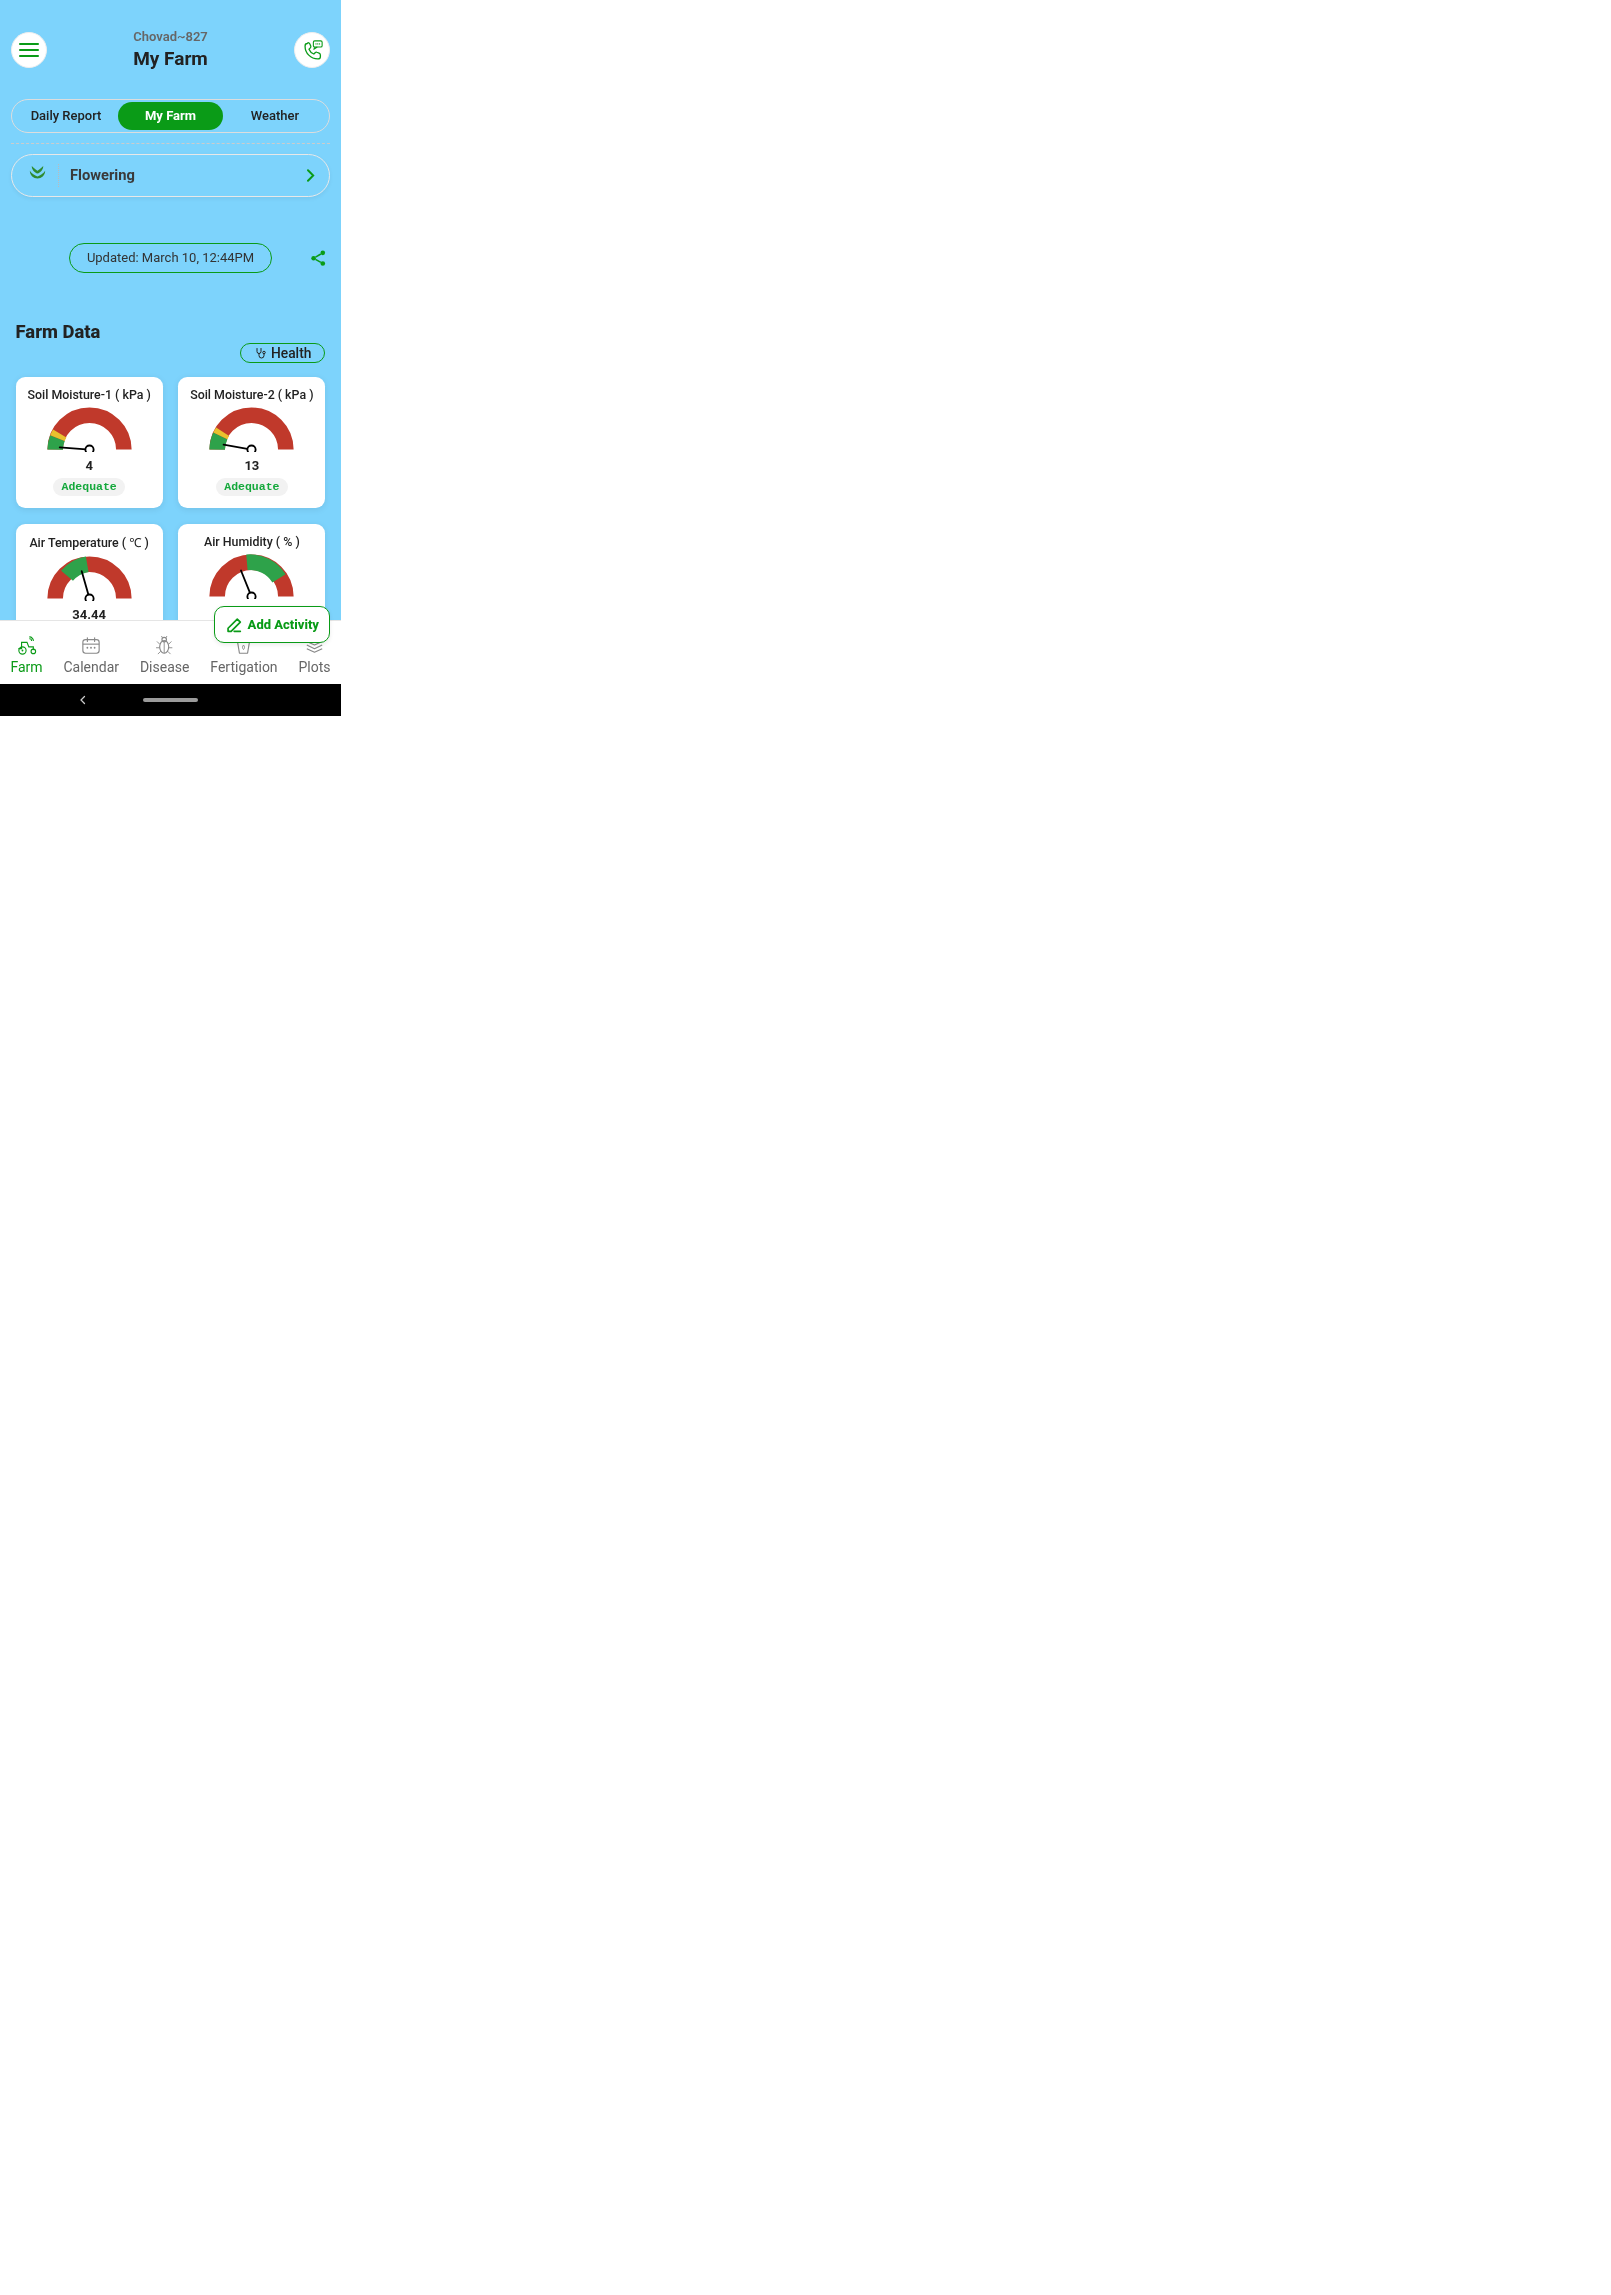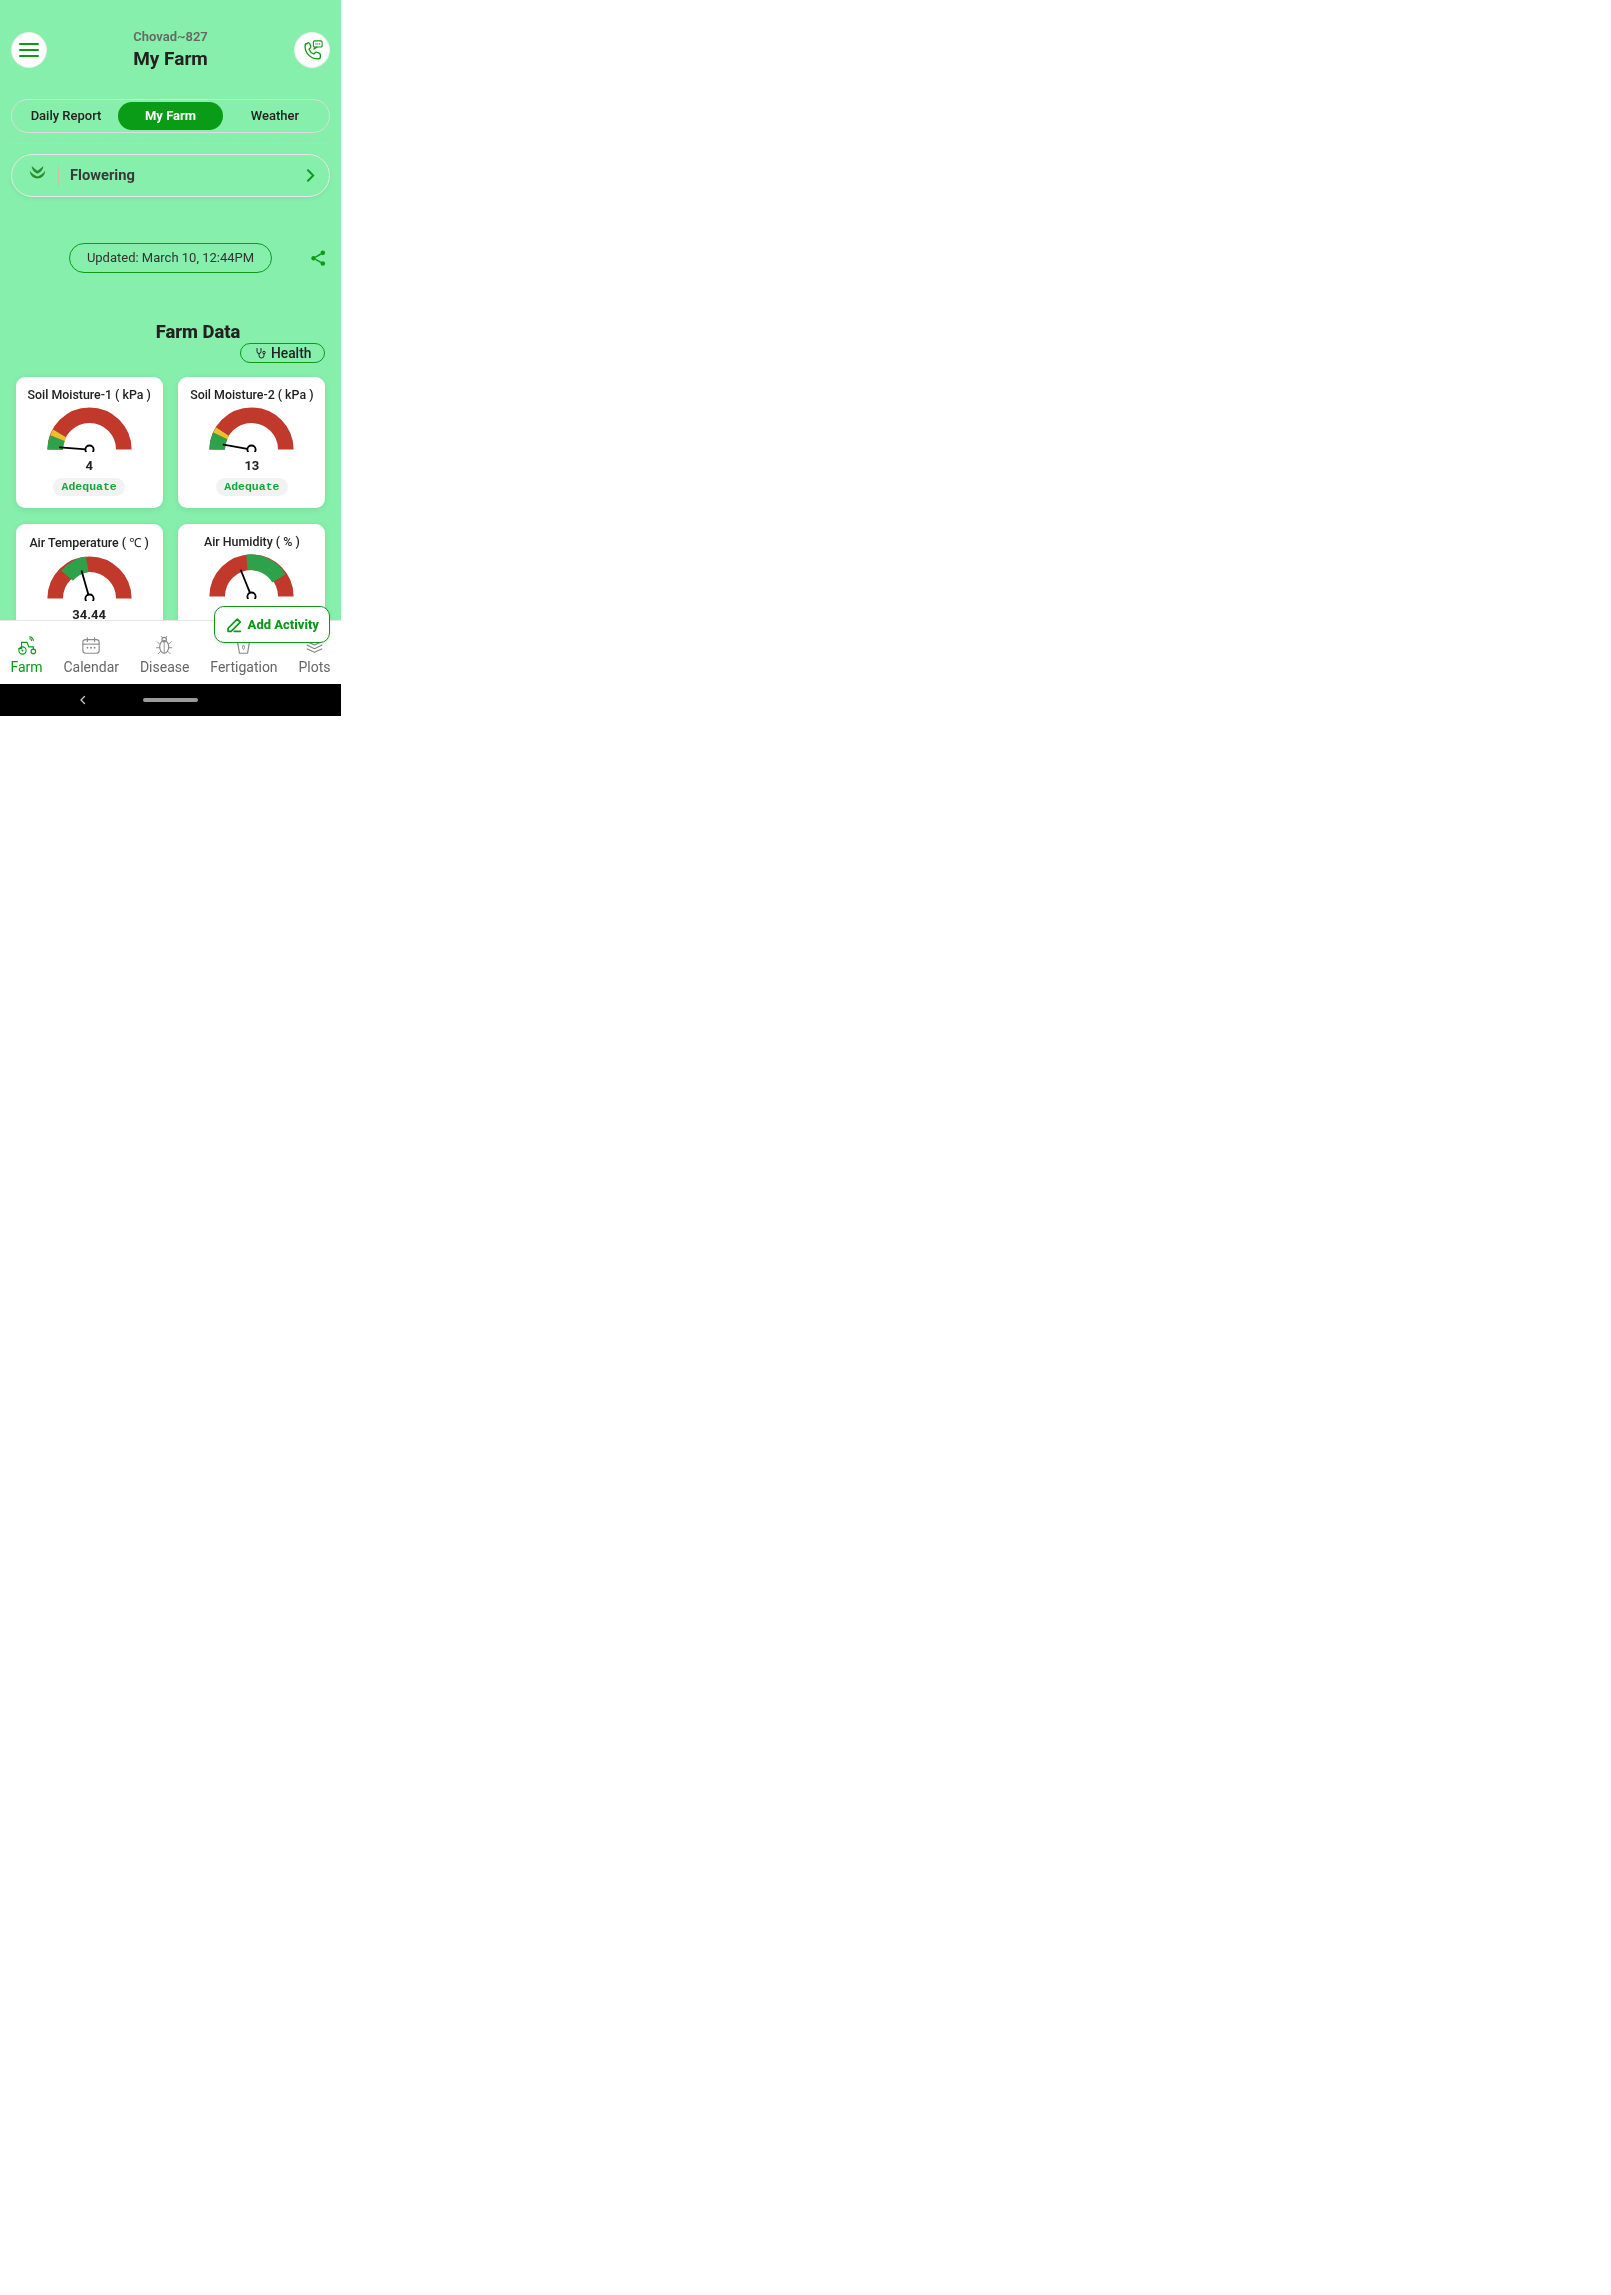--- a/index.html
+++ b/index.html
@@ -1,37 +1,37 @@
 <!DOCTYPE html>
 <html style="font-size:7.3px"><head>
 <meta charset="utf-8">
 <style>
   * { box-sizing: border-box; margin: 0; padding: 0; }
   html, body { width: 100%; height: 100%; font-family: -apple-system, BlinkMacSystemFont, "Segoe UI", Roboto, Arial, sans-serif; background: #fff; color: #222; }
-  .app { width: 341px; min-height: 678px; position: relative; background: #86efac; overflow: hidden; }
+  .app { width: 341px; min-height: 678px; position: relative; background: #7dd3fc; overflow: hidden; }
   .header { padding: 13.8px 11px 0 11px; position: relative; text-align: center; }
   .menu-btn { position: absolute; left: 11px; top: 32px; width: 36px; height: 36px; border-radius: 50%; background: #fff; border: 0.5px solid #eee; display: flex; align-items: center; justify-content: center; cursor: pointer; }
   .menu-lines { width: 20px; height: 13.8px; display: flex; flex-direction: column; justify-content: space-between; }
   .menu-lines span { display: block; height: 2.3px; background: #0a9b17; border-radius: 0.9px; }
   .call-btn { position: absolute; right: 11px; top: 32px; width: 36px; height: 36px; border-radius: 50%; background: #fff; border: 0.5px solid #eee; display: flex; align-items: center; justify-content: center; cursor: pointer; }
   .farm-code { font-size: 13px; color: #666; font-weight: 600; margin-top: 15.6px; }
   .farm-title { font-size: 19px; font-weight: 700; margin-top: 2.8px; }
   .tabs { margin: 29px 11px 0 11px; border: 0.5px solid #ddd; border-radius: 23px; display: flex; padding: 1.8px; }
   .tab { flex: 1; text-align: center; padding: 6.4px 0; font-size: 13px; font-weight: 500; color: #222; border-radius: 23px; cursor: pointer; }
   .tab.active { background: #0a9b17; color: #fff; font-weight: 700; }
   .dashed { border: none; border-top: 1.4px dashed #ccc; margin: 10px 11px; }
   .stage-card { margin: 0 11px; border: 0.5px solid #e8e8e8; border-radius: 27.5px; padding: 9.2px 13.8px; display: flex; align-items: center; box-shadow: 0 1.8px 4.6px rgba(0,0,0,0.06); cursor: pointer; }
   .plant-icon { width: 23px; height: 23px; margin-right: 9.2px; }
   .stage-divider { width: 0.5px; height: 23px; border-left: 0.5px dotted #bbb; margin-right: 11px; }
   .stage-label { font-size: 14.7px; font-weight: 700; color: #3a3a3a; flex: 1; }
   .chev { color: #0a9b17; font-size: 13px; }
   .update-row { display: flex; align-items: center; justify-content: center; margin-top: 46px; position: relative; padding: 0 11px; }
   .update-pill { border: 0.9px solid #0a9b17; border-radius: 18.4px; padding: 6.4px 17.4px; font-size: 13px; color: #333; }
   .share-btn { position: absolute; right: 13.8px; cursor: pointer; }
-  .section-head { display: flex; align-items: center; justify-content: flex-end; padding: 0 15.6px; margin-top: 27.5px; }
+  .section-head { display: flex; align-items: center; justify-content: space-between; padding: 0 15.6px; margin-top: 27.5px; }
   .section-title { font-size: 18.4px; font-weight: 800; }
   .health-btn { border: 0.9px solid #0a9b17; border-radius: 23px; padding: 1px 13px; font-size: 13.8px; color: #222; display: flex; align-items: center; gap: 4.6px; cursor: pointer; font-weight: 500; margin-top: 43px; }
   .cards { display: grid; grid-template-columns: 1fr 1fr; gap: 15.6px; padding: 13.8px 15.6px 0 15.6px; }
   .card { background: #fff; border-radius: 9.2px; box-shadow: 0 1.8px 6.4px rgba(0,0,0,0.08); padding: 10px 4.6px 12px 4.6px; text-align: center; cursor: pointer; }
   .card-title { font-size: 12.4px; font-weight: 500; color: #222; margin-bottom: 3.7px; }
   .gauge-wrap { position: relative; width: 87px; height: 46px; margin: 0 auto; }
   .card-value { font-size: 13px; font-weight: 700; margin-top: 6.4px; }
   .card-status { display: inline-block; margin-top: 4.6px; padding: 2.8px 8.3px; border-radius: 9.2px; font-size: 11.5px; font-weight: 700; background: #f2f2f2; }
   .status-green { color: #14a83b; font-family: Liberation Mono, monospace; }
   .status-red { color: #c12d2d; }

